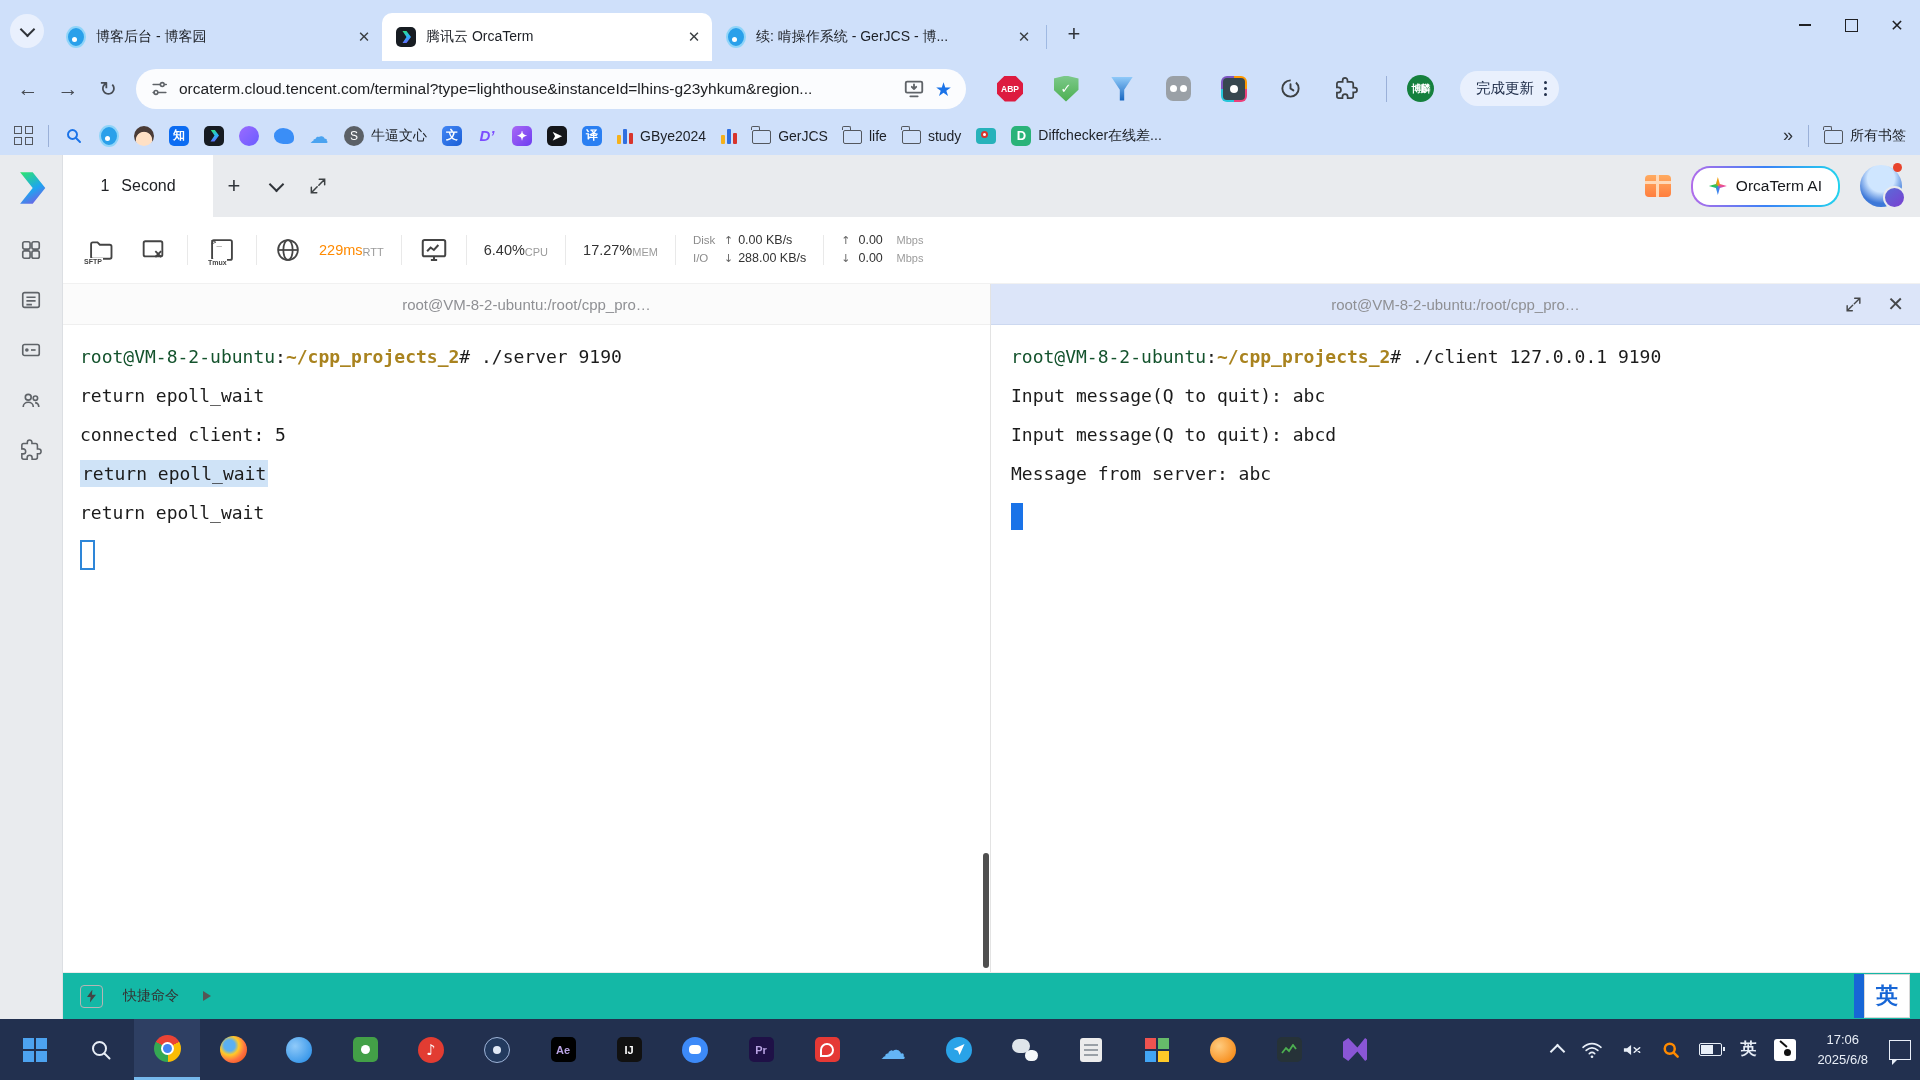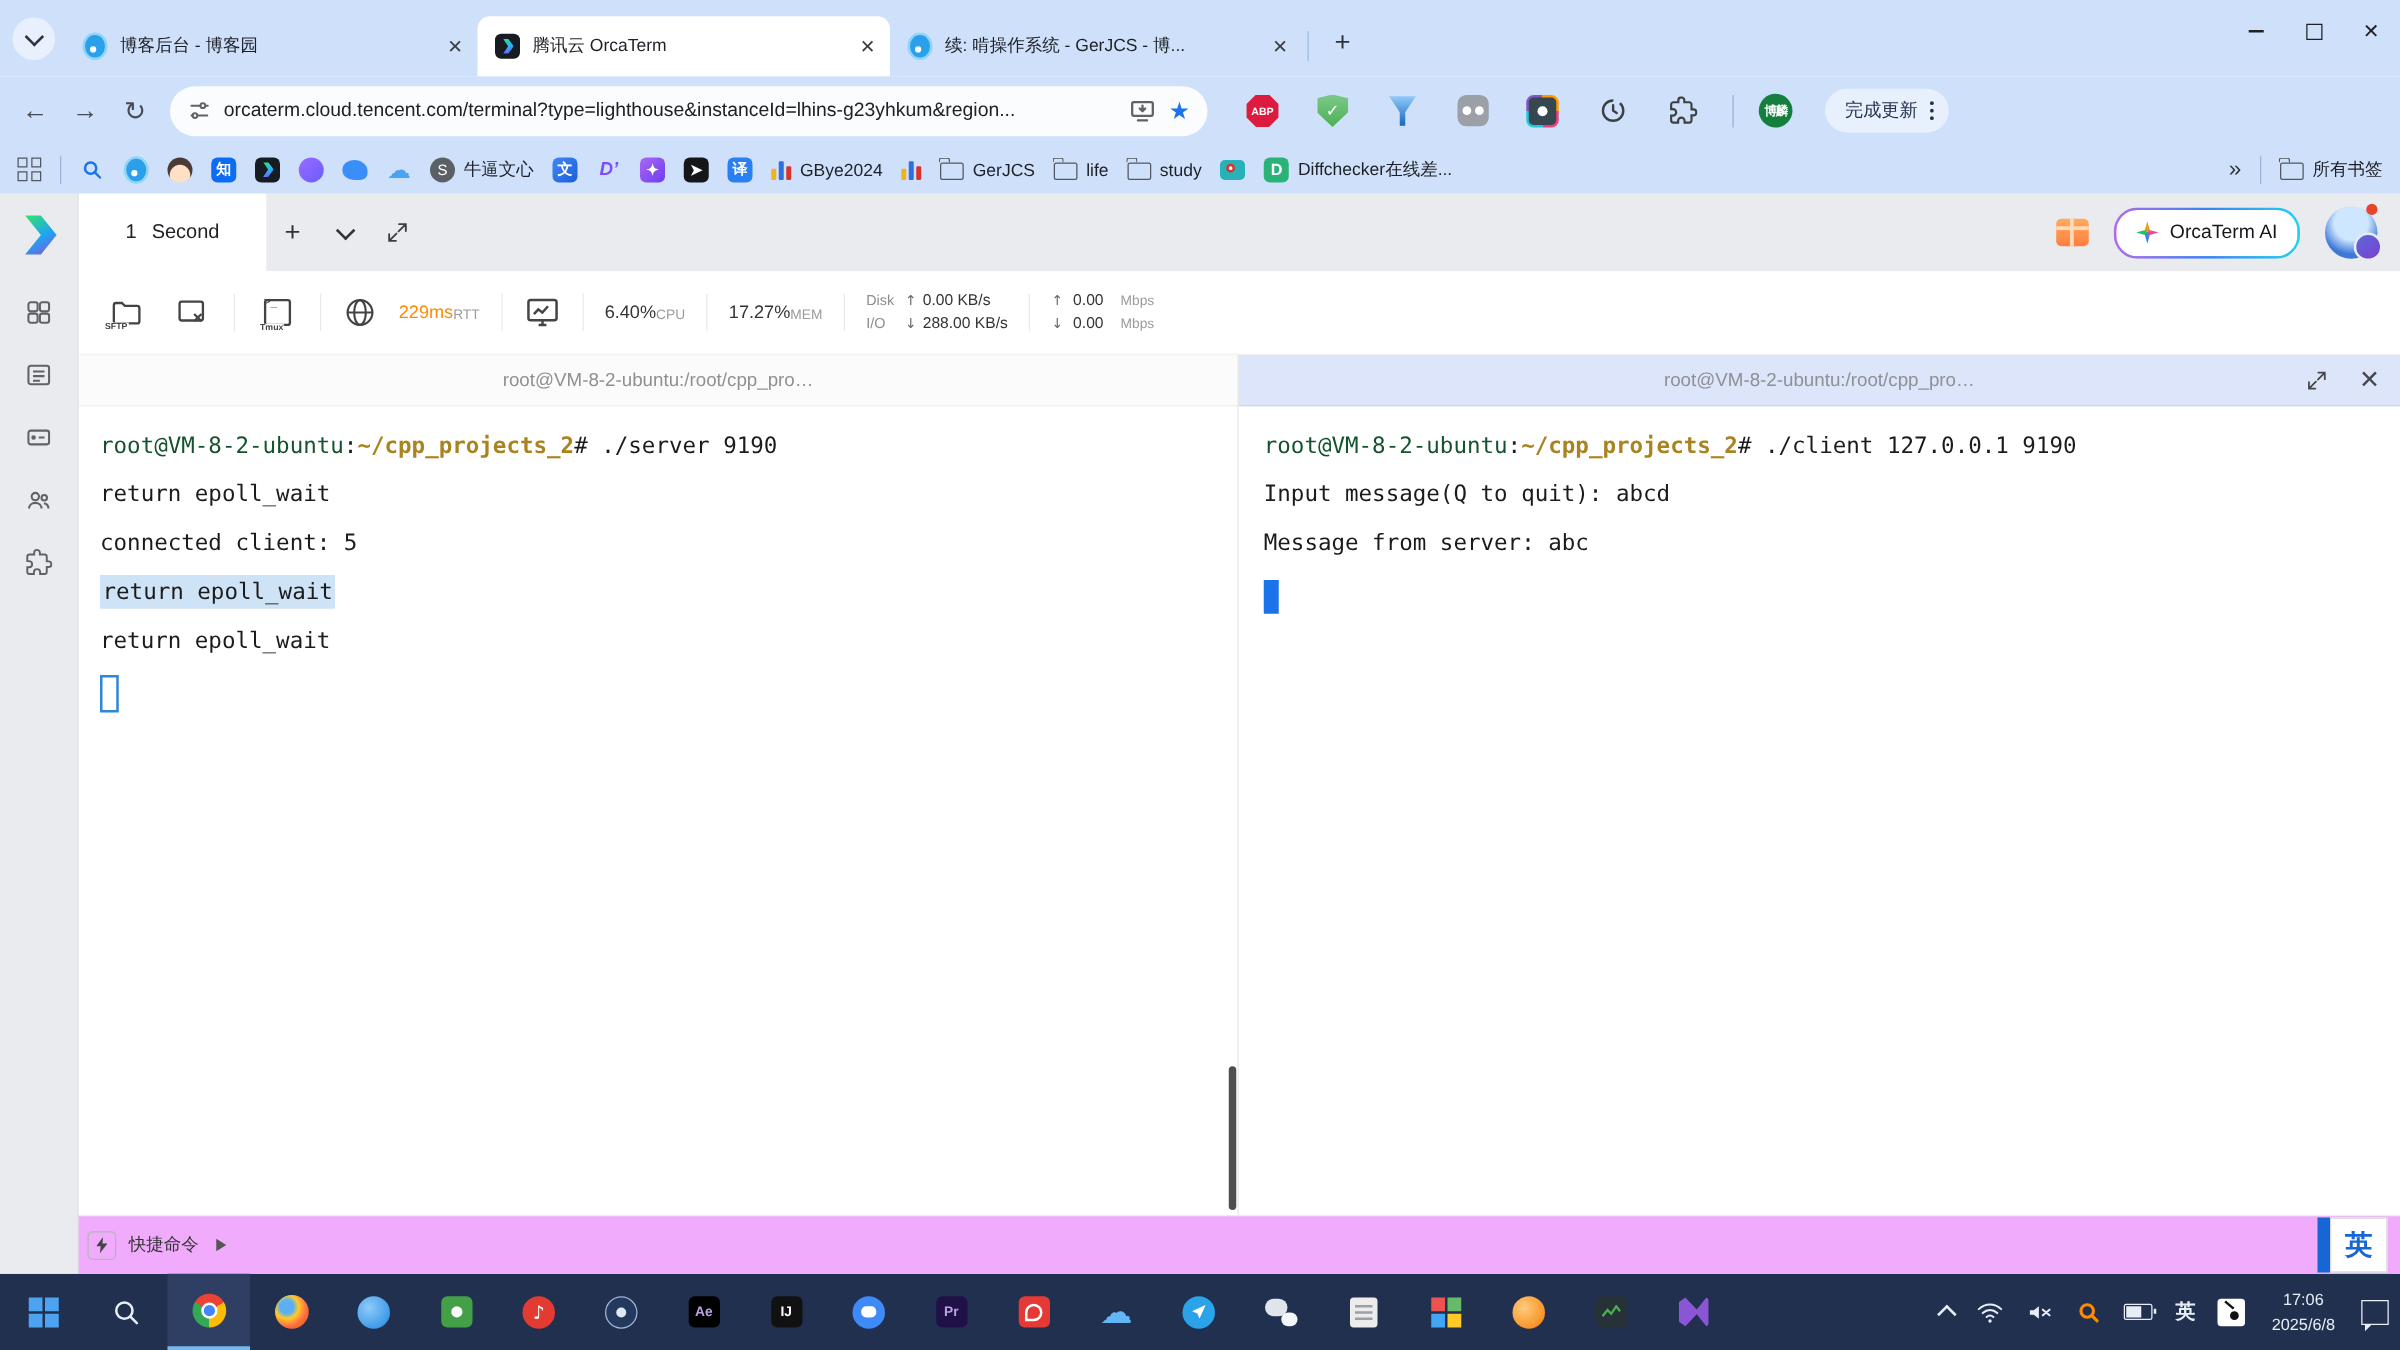--- a/index.html
+++ b/index.html
@@ -119,21 +119,21 @@
   .xclose{font-size:20px;color:#45474a;line-height:1}
   .term{flex:1;background:#fff;font-family:"DejaVu Sans Mono",monospace;font-size:18px;color:#1b1b1b;padding:12px 0 0 17px;overflow:hidden}
   .tline{height:39px;display:flex;align-items:center;white-space:pre}
   .u{color:#14532d;font-weight:normal}
   .p{color:#a9831f;font-weight:bold}
   .sel{background:#cfe3f7;padding:3px 2px}
   .cur-hollow{width:11px;height:26px;border:2px solid #2e86d8;margin-top:7px}
   .cur-fill{width:12px;height:27px;background:#1a73e8;margin-top:7px}
   .lscroll{position:absolute;right:1px;bottom:4px;width:6px;height:115px;background:#4f4f4f;border-radius:3px}
   
-  .quickbar{height:46px;background:#f0abfc;border-top:1px solid #ececec;display:flex;align-items:center;padding:0 7px;gap:10px;flex:0 0 auto;position:relative}
+  .quickbar{height:46px;background:#14b8a6;border-top:1px solid #ececec;display:flex;align-items:center;padding:0 17px;gap:20px;flex:0 0 auto;position:relative}
   .boltbox{width:21px;height:21px;border:1px solid #b5b5b5;border-radius:4px;display:flex;align-items:center;justify-content:center}
   .bolt{width:9px;height:13px;background:#444;clip-path:polygon(60% 0,0 58%,40% 58%,32% 100%,100% 40%,55% 40%)}
   .qlabel{font-size:14px;color:#333}
   .play{width:0;height:0;border-left:8px solid #555;border-top:5px solid transparent;border-bottom:5px solid transparent;margin-left:4px}
   .ime{position:absolute;right:10px;bottom:1px;display:flex;align-items:stretch;z-index:5}
   .imebar{width:10px;height:44px;background:#1766d6}
   .imebox{width:44px;height:42px;background:#fff;border:1px solid #d8d8d8;display:flex;align-items:center;justify-content:center;font-size:22px;font-weight:bold;color:#1766d6}
   
   .taskbar{height:61px;background:#22304f;display:flex;align-items:center;flex:0 0 auto;padding-left:2px}
   .tb{width:66px;height:100%;display:flex;align-items:center;justify-content:center;position:relative;box-sizing:border-box}
@@ -522,20 +522,21 @@
             <span>root@VM-8-2-ubuntu:/root/cpp_pro…</span>
             <span class="paneacts">
               <svg width="19" height="19" viewBox="0 0 24 24">
                   <path d="M13.5 4H20v6.5M20 4l-7 7M10.5 20H4v-6.5M4 20l7-7" stroke="#45474a" stroke-width="1.8" fill="none" stroke-linecap="round"></path>
                 </svg>
               <span class="xclose">✕</span>
             </span>
           </div>
           <div class="term" style="padding-left:20px">
             <div class="tline"><span class="u">root@VM-8-2-ubuntu</span><span>:</span><span class="p">~/cpp_projects_2</span><span># ./client 127.0.0.1 9190</span></div>
+            <div class="tline"><span>Input message(Q to quit): abc</span></div>
             <div class="tline"><span>Input message(Q to quit): abcd</span></div>
             <div class="tline"><span>Message from server: abc</span></div>
             <div class="tline"><span class="cur-fill"></span></div>
           </div>
         </div>
       </div>
 
       <div class="quickbar">
         <span class="boltbox">
             <span class="bolt"></span>

